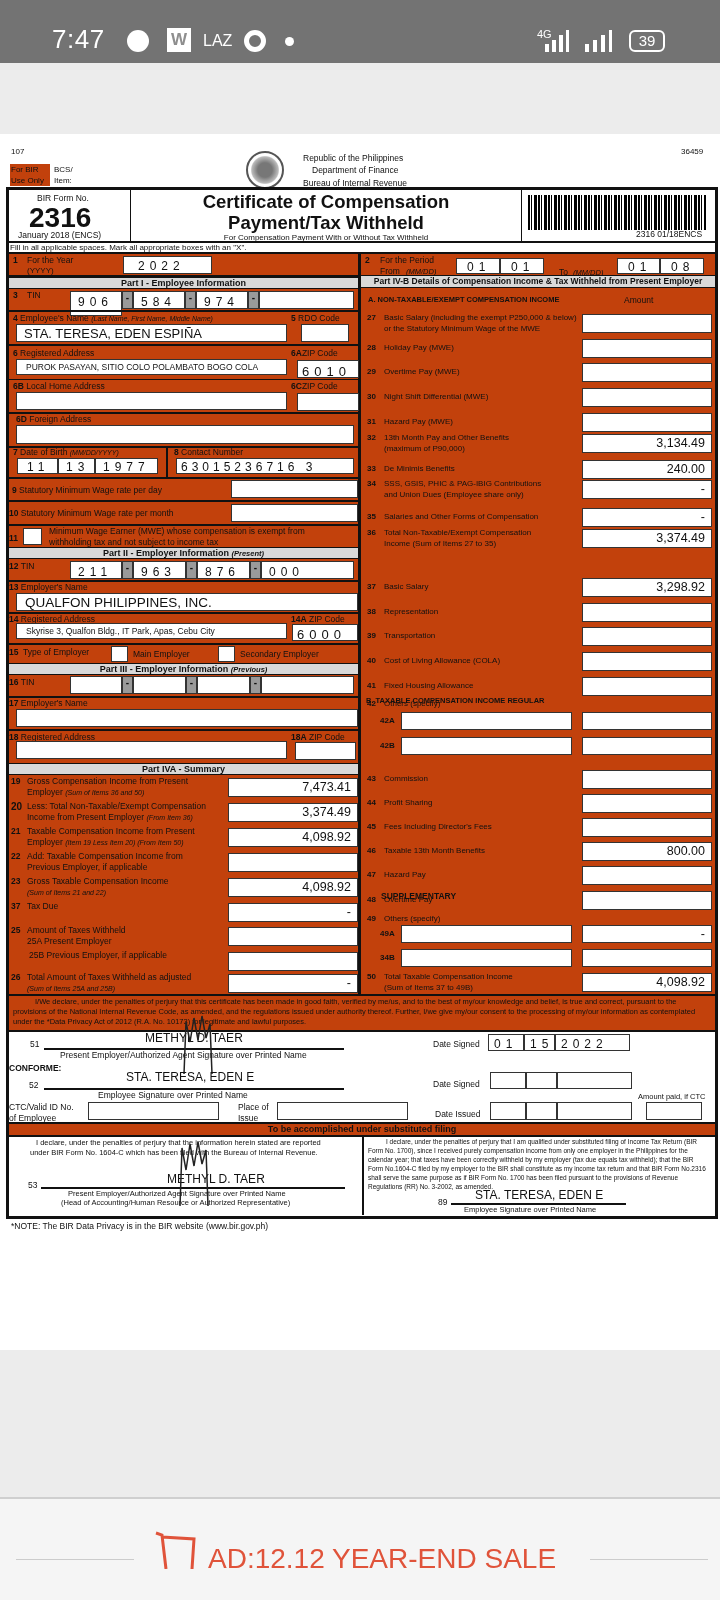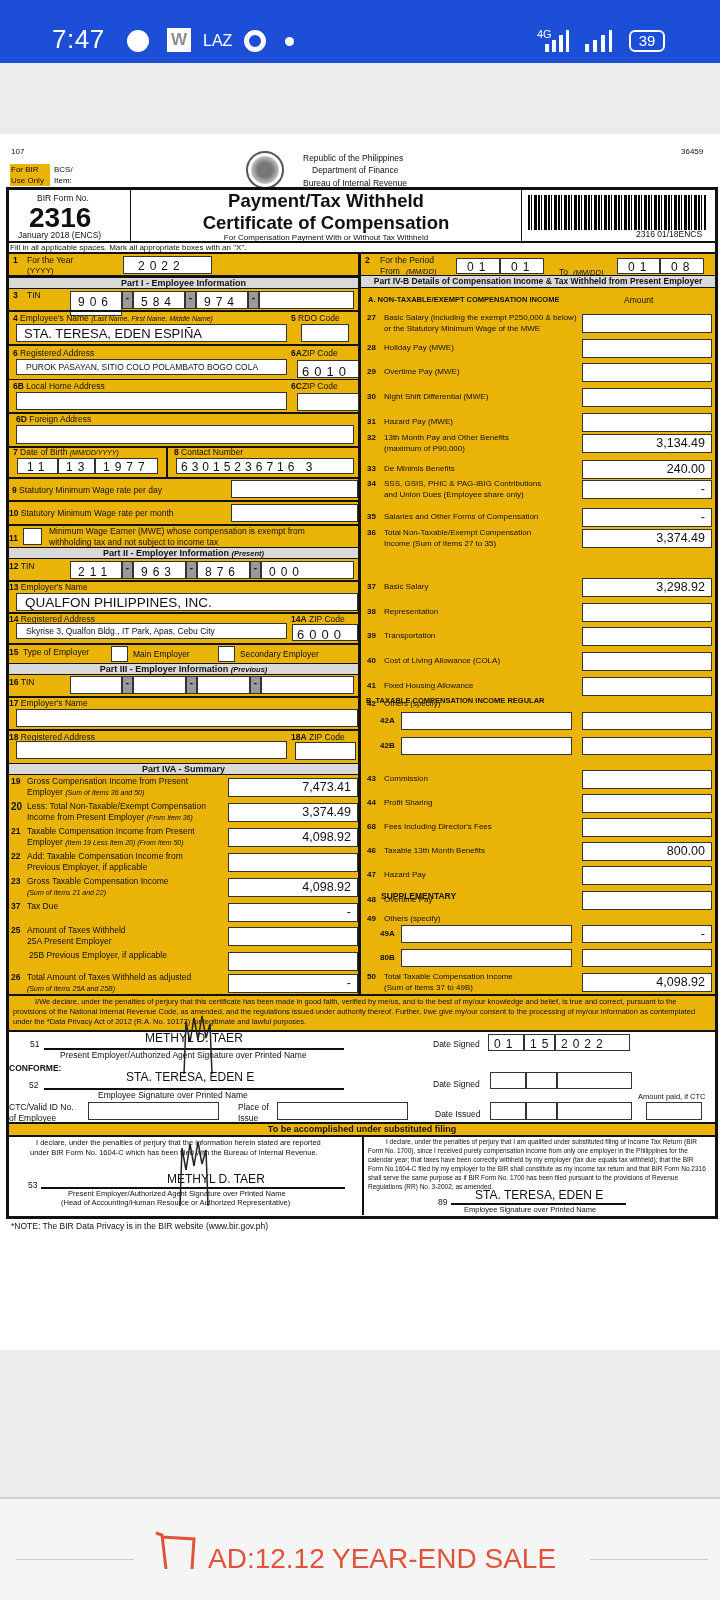--- a/index.html
+++ b/index.html
@@ -1,24 +1,24 @@
 <!DOCTYPE html>
 <html><head>
 <meta charset="utf-8">
 <style>
 *{box-sizing:border-box;margin:0;padding:0}
 html,body{width:720px;height:1600px;overflow:hidden;background:#ececec;font-family:"Liberation Sans",sans-serif;color:#111}
-#status{position:absolute;left:0;top:0;width:720px;height:63px;background:#1d4ed8;color:#fff}
+#status{position:absolute;left:0;top:0;width:720px;height:63px;background:#737373;color:#fff}
 #status .time{position:absolute;left:52px;top:24px;font-size:26px;letter-spacing:0.5px}
 #status .ic{position:absolute;top:30px}
 #page{position:absolute;left:0;top:134px;width:720px;height:1216px;background:#fff}
 .abs{position:absolute}
 .t{position:absolute;white-space:nowrap;line-height:1}
 .box{position:absolute;background:#fff;border:1px solid #333}
-.gray{background:#eab308}
+.gray{background:#c2410c}
 .bold{font-weight:bold}
 .it{font-style:italic}
 .secbar{position:absolute;background:#d9d9d9;border-top:1px solid #111;border-bottom:1px solid #111;text-align:center;font-weight:bold;font-size:9px;line-height:10px}
 .amt{position:absolute;background:#fff;border:1px solid #333;text-align:right;padding-right:6px;font-size:12.5px;line-height:16px}
 .hl{position:absolute;background:#111}
 .digits{position:absolute;font-size:12px;letter-spacing:5px;white-space:nowrap}
 .dash{position:absolute;background:#9a9a9a;border:1px solid #333;font-size:10px;text-align:center;font-weight:bold}
 #ad{position:absolute;left:0;top:1497px;width:720px;height:103px;background:#f5f5f5;border-top:2px solid #cfcfcf}
 </style>
 </head>
@@ -59,22 +59,22 @@
   <span class="t" style="left:303px;top:45px;font-size:8.5px">Bureau of Internal Revenue</span>
 
   <div class="abs" style="left:6px;top:53px;width:712px;height:1032px;border:3px solid #111"></div>
 
   <div class="abs" style="left:9px;top:56px;width:122px;height:51px;border-right:1px solid #111">
     <span class="t" style="left:28px;top:4px;font-size:8.5px">BIR Form No.</span>
     <span class="t bold" style="left:20px;top:14px;font-size:28px">2316</span>
     <span class="t" style="left:9px;top:41px;font-size:8.5px">January 2018 (ENCS)</span>
   </div>
   <div class="abs" style="left:131px;top:56px;width:391px;height:51px;border-right:1px solid #111;text-align:center">
+    <div class="bold" style="font-size:18.5px;line-height:21px;margin-top:1px">Certificate of Compensation</div>
     <div class="bold" style="font-size:18.5px;line-height:21px">Payment/Tax Withheld</div>
-    <div class="bold" style="font-size:18.5px;line-height:21px;margin-top:1px">Certificate of Compensation</div>
     <div style="font-size:8px;line-height:9px">For Compensation Payment With or Without Tax Withheld</div>
   </div>
   <div class="abs" style="left:522px;top:56px;width:193px;height:51px">
     <div class="abs" style="left:6px;top:5px;width:178px;height:35px;background:repeating-linear-gradient(90deg,#000 0 2px,#fff 2px 3px,#000 3px 4px,#fff 4px 6px,#000 6px 9px,#fff 9px 10px)"></div>
     <span class="t" style="left:112px;top:40px;font-size:8.5px;background:#fff;padding:0 2px">2316 01/18ENCS</span>
   </div>
   <div class="hl" style="left:9px;top:107px;width:706px;height:2px"></div>
   <span class="t" style="left:10px;top:110px;font-size:8px">Fill in all applicable spaces. Mark all appropriate boxes with an "X".</span>
   <div class="hl" style="left:9px;top:118px;width:706px;height:2px"></div>
 
@@ -411,21 +411,21 @@
         <span class="t bold" style="left:367px;top:641px;font-size:8px">43</span>
         <span class="t" style="left:384px;top:641px;font-size:8px">Commission</span>
         <div class="amt" style="left:582px;top:636px;width:130px;height:19px"><span></span></div>
       </div>
       <div>
         <span class="t bold" style="left:367px;top:665px;font-size:8px">44</span>
         <span class="t" style="left:384px;top:665px;font-size:8px">Profit Sharing</span>
         <div class="amt" style="left:582px;top:660px;width:130px;height:19px"><span></span></div>
       </div>
       <div>
-        <span class="t bold" style="left:367px;top:689px;font-size:8px">68</span>
+        <span class="t bold" style="left:367px;top:689px;font-size:8px">45</span>
         <span class="t" style="left:384px;top:689px;font-size:8px">Fees Including Director's Fees</span>
         <div class="amt" style="left:582px;top:684px;width:130px;height:19px"><span></span></div>
       </div>
       <div>
         <span class="t bold" style="left:367px;top:713px;font-size:8px">46</span>
         <span class="t" style="left:384px;top:713px;font-size:8px">Taxable 13th Month Benefits</span>
         <div class="amt" style="left:582px;top:708px;width:130px;height:19px"><span>800.00</span></div>
       </div>
       <div>
         <span class="t bold" style="left:367px;top:737px;font-size:8px">47</span>
@@ -440,21 +440,21 @@
       <div>
         <span class="t bold" style="left:367px;top:781px;font-size:8px">49</span>
         <span class="t" style="left:384px;top:781px;font-size:8px">Others (specify)</span>
       </div>
       <div>
         <span class="t bold" style="left:380px;top:796px;font-size:8px">49A</span>
         <div class="box" style="left:401px;top:791px;width:171px;height:18px"></div>
         <div class="amt" style="left:582px;top:791px;width:130px;height:18px"><span>-</span></div>
       </div>
       <div>
-        <span class="t bold" style="left:380px;top:820px;font-size:8px">80B</span>
+        <span class="t bold" style="left:380px;top:820px;font-size:8px">34B</span>
         <div class="box" style="left:401px;top:815px;width:171px;height:18px"></div>
         <div class="amt" style="left:582px;top:815px;width:130px;height:18px"><span></span></div>
       </div>
       <div>
         <span class="t bold" style="left:367px;top:839px;font-size:8px">50</span>
         <span class="t" style="left:384px;top:839px;font-size:8px">Total Taxable Compensation Income</span>
         <span class="t" style="left:384px;top:850px;font-size:8px">(Sum of Items 37 to 49B)</span>
         <div class="amt" style="left:582px;top:839px;width:130px;height:19px"><span>4,098.92</span></div>
       </div>
     </div>

